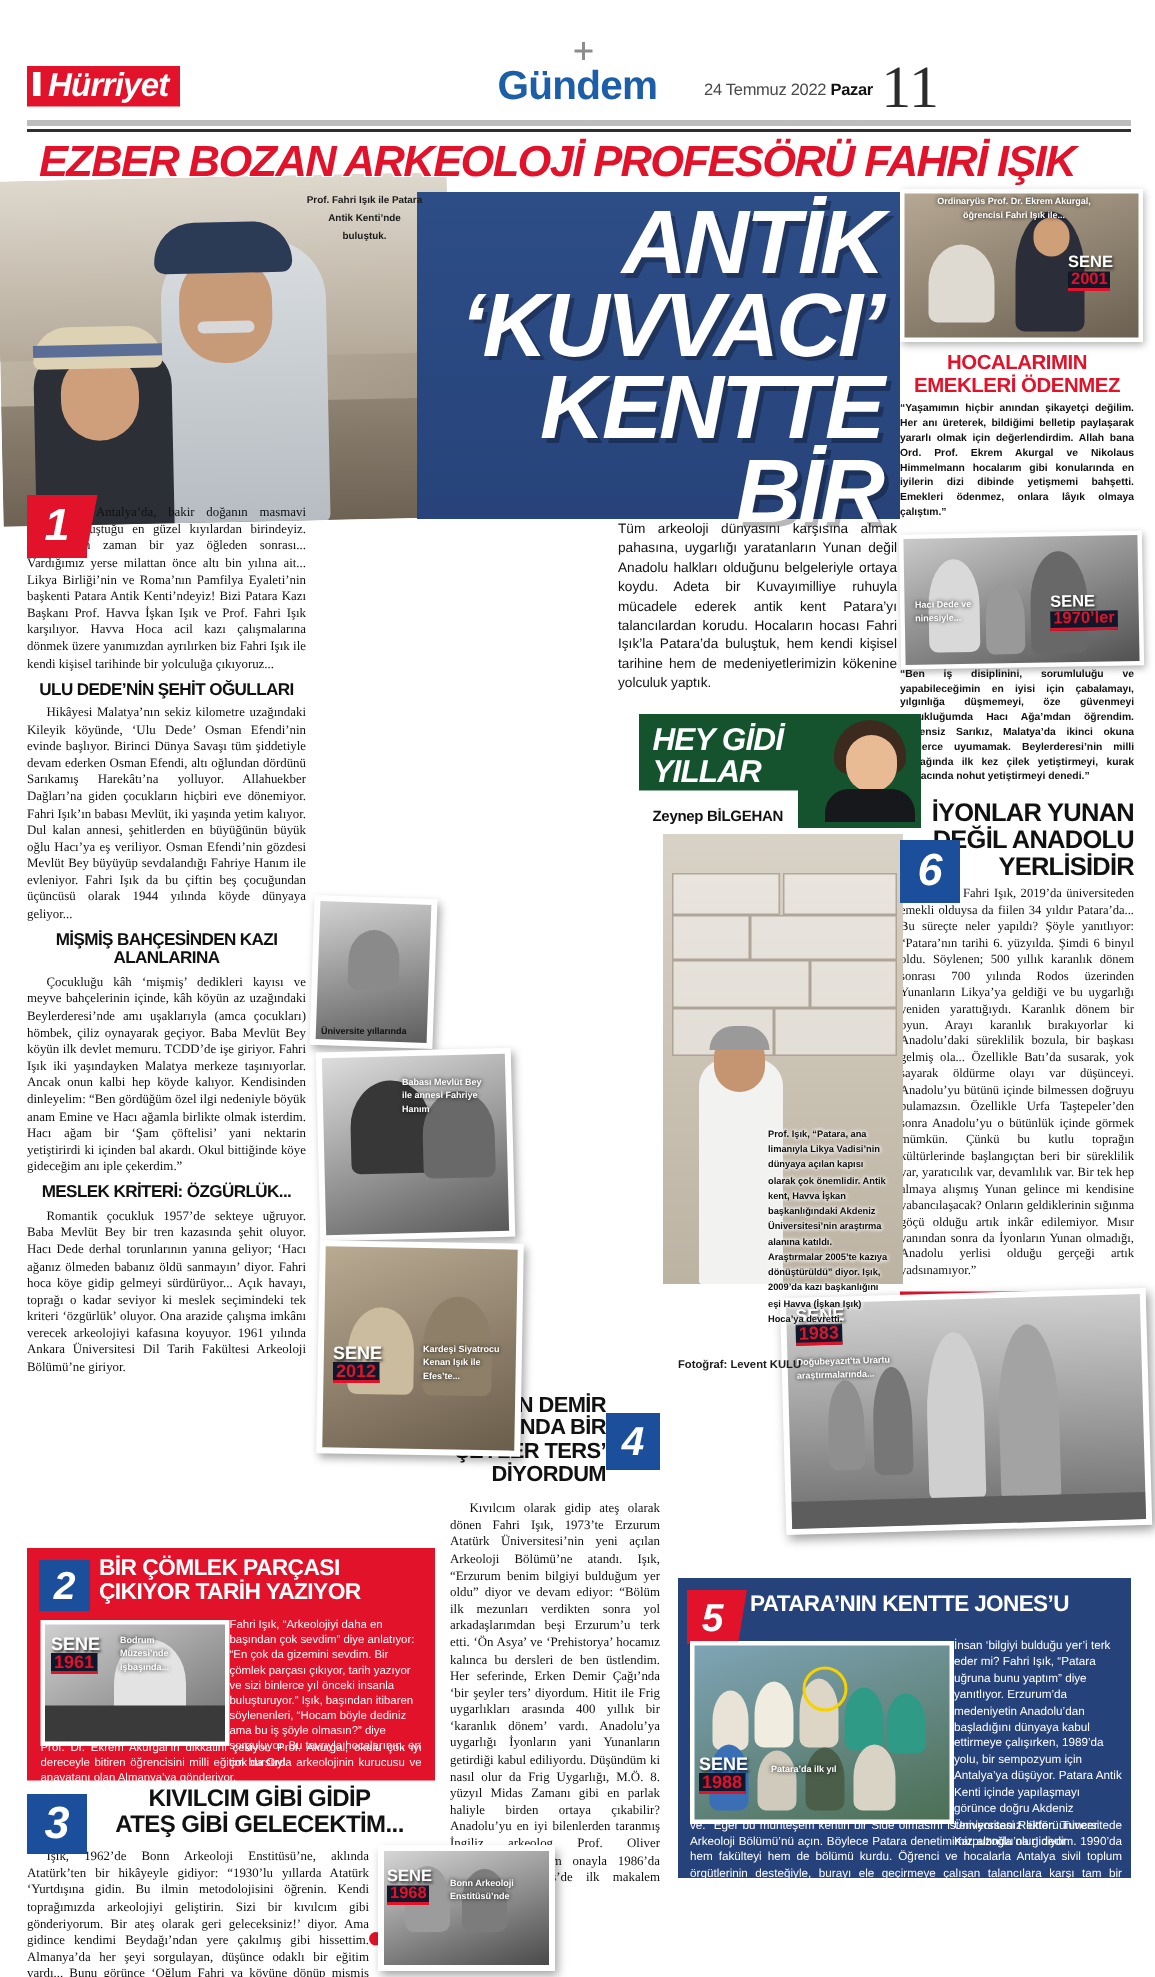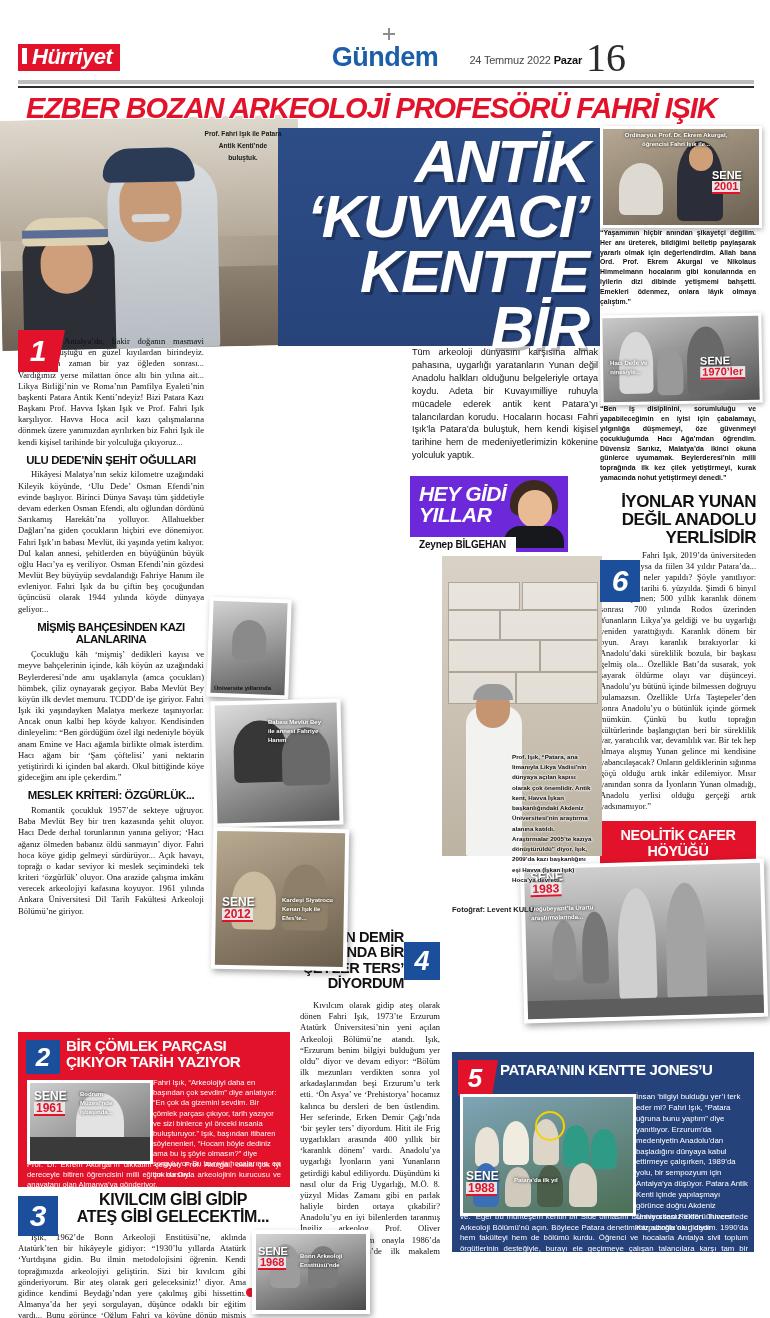--- a/index.html
+++ b/index.html
@@ -87,30 +87,30 @@
 
   
   .lead{
     position:absolute;left:412px;top:346px;width:186px;z-index:25;
     font-family:"Liberation Sans",sans-serif;font-size:9.1px;line-height:1.42;
     color:#111;text-align:justify;
   }
 
   
   .byline{
-    position:absolute;left:410px;top:476px;width:158px;height:76px;background:#6d28d9;z-index:26;
+    position:absolute;left:426px;top:476px;width:188px;height:76px;background:#14532d;z-index:26;
   }
   .byline .bt{
     font-family:"Liberation Sans",sans-serif;font-weight:bold;font-style:italic;color:#fff;
     font-size:21px;line-height:1.0;padding:7px 0 0 9px;letter-spacing:-0.6px;
   }
   .byline .bname{
     position:absolute;left:0;bottom:0;background:#ffffff;color:#111;
     font-family:"Liberation Sans",sans-serif;font-weight:bold;font-size:10px;
-    padding:2px 10px 2px 9px;letter-spacing:-0.2px;
+    padding:12px 10px 2px 9px;letter-spacing:-0.2px;
   }
   .byline .bhead{
     position:absolute;right:4px;top:4px;width:62px;height:68px;overflow:hidden;
   }
   .byline .bhead .hair{position:absolute;left:8px;top:0;width:48px;height:36px;background:#3d2a1f;border-radius:24px 24px 10px 10px;}
   .byline .bhead .face{position:absolute;left:16px;top:10px;width:34px;height:38px;background:#e8bb95;border-radius:17px;}
   .byline .bhead .body{position:absolute;left:2px;bottom:0;width:60px;height:22px;background:#16181c;border-radius:16px 16px 0 0;}
 
   
   .mainphoto{
@@ -154,21 +154,21 @@
   .art1num{position:absolute;left:18px;top:330px;width:40px;height:42px;font-size:30px;z-index:30;}
   .art1num .sl{position:absolute;right:-7px;top:0;width:0;height:0;border-top:42px solid #e2122a;border-right:8px solid transparent;}
   .art1{position:absolute;left:18px;top:336px;width:186px;}
   .art1 .first{text-indent:46px;}
 
   
   .ph-sene{
     position:absolute;font-family:"Liberation Sans",sans-serif;font-weight:bold;
     color:#fff;font-size:12px;line-height:1.0;z-index:32;text-shadow:1px 1px 2px rgba(0,0,0,.8);
   }
-  .ph-sene .yr{color:#e2122a;background:#e5e5e5;display:inline-block;padding:0 2px;
+  .ph-sene .yr{color:#e2122a;background:#0f172a;display:inline-block;padding:0 2px;
     border-bottom:2px solid #e2122a;text-shadow:none;}
   .ph-note{
     position:absolute;font-family:"Liberation Sans",sans-serif;font-weight:bold;
     font-size:6px;color:#fff;line-height:1.5;z-index:32;text-shadow:0 0 3px #000;
   }
 
   .polaroid{position:absolute;background:#fff;box-shadow:2px 3px 6px rgba(0,0,0,.35);padding:4px;}
   .polaroid .inner{width:100%;height:100%;background:#8d8d8d;overflow:hidden;position:relative;}
   .bw{filter:grayscale(1);}
 
@@ -292,21 +292,21 @@
   <div class="masthead">
     <div class="logo">
       <span class="tick"></span>
       <span>Hürriyet</span>
     </div>
     <div class="section-title">Gündem</div>
     <div class="date">
       <span>24 Temmuz 2022</span>
       <b>Pazar</b>
     </div>
-    <div class="pageno">16</div>
+    <div class="pageno">11</div>
   </div>
   <div class="rule grey"></div>
   <div class="rule"></div>
 
   <div class="kicker">EZBER BOZAN ARKEOLOJİ PROFESÖRÜ FAHRİ IŞIK</div>
 
   <div class="hero">
     <div class="sky"></div>
     <div class="stone"></div>
     <div class="ground"></div>
@@ -490,20 +490,24 @@
         <div class="figblob" style="left:74px;top:12px;width:46px;height:80px;background:#2b2e38;"></div>
         <div style="position:absolute;left:86px;top:16px;width:24px;height:26px;background:#cf9f78;border-radius:12px;"></div>
       </div>
       <div class="ph-note" style="left:24px;top:5px;width:104px;text-align:center;">Ordinaryüs Prof. Dr. Ekrem Akurgal, öğrencisi Fahri Işık ile...</div>
       <div class="ph-sene" style="left:112px;top:44px;font-size:11px;">
         <div>SENE</div>
         <span class="yr">2001</span>
       </div>
     </div>
 
+    <div class="rail-head">
+      <div>HOCALARIMIN</div>
+      <div>EMEKLERİ ÖDENMEZ</div>
+    </div>
     <div class="rail-quote">“Yaşamımın hiçbir anından şikayetçi değilim. Her anı üreterek, bildiğimi belletip paylaşarak yararlı olmak için değerlendirdim. Allah bana Ord. Prof. Ekrem Akurgal ve Nikolaus Himmelmann hocalarım gibi konularında en iyilerin dizi dibinde yetişmemi bahşetti. Emekleri ödenmez, onlara lâyık olmaya çalıştım.”</div>
 
     <div class="rail-photo" style="height:84px;margin-top:8px;transform:rotate(-1deg);">
       <div class="inner bw" style="background:linear-gradient(160deg,#cfcac0,#55504a);">
         <div class="figblob" style="left:16px;top:14px;width:34px;height:62px;background:#ddd9d1;"></div>
         <div class="figblob" style="left:54px;top:30px;width:26px;height:48px;background:#9e9991;"></div>
         <div class="figblob" style="left:84px;top:10px;width:38px;height:68px;background:#6d675f;"></div>
       </div>
       <div class="ph-note" style="left:10px;top:44px;width:40px;">Hacı Dede ve ninesiyle...</div>
       <div class="ph-sene" style="left:100px;top:42px;font-size:11px;">

